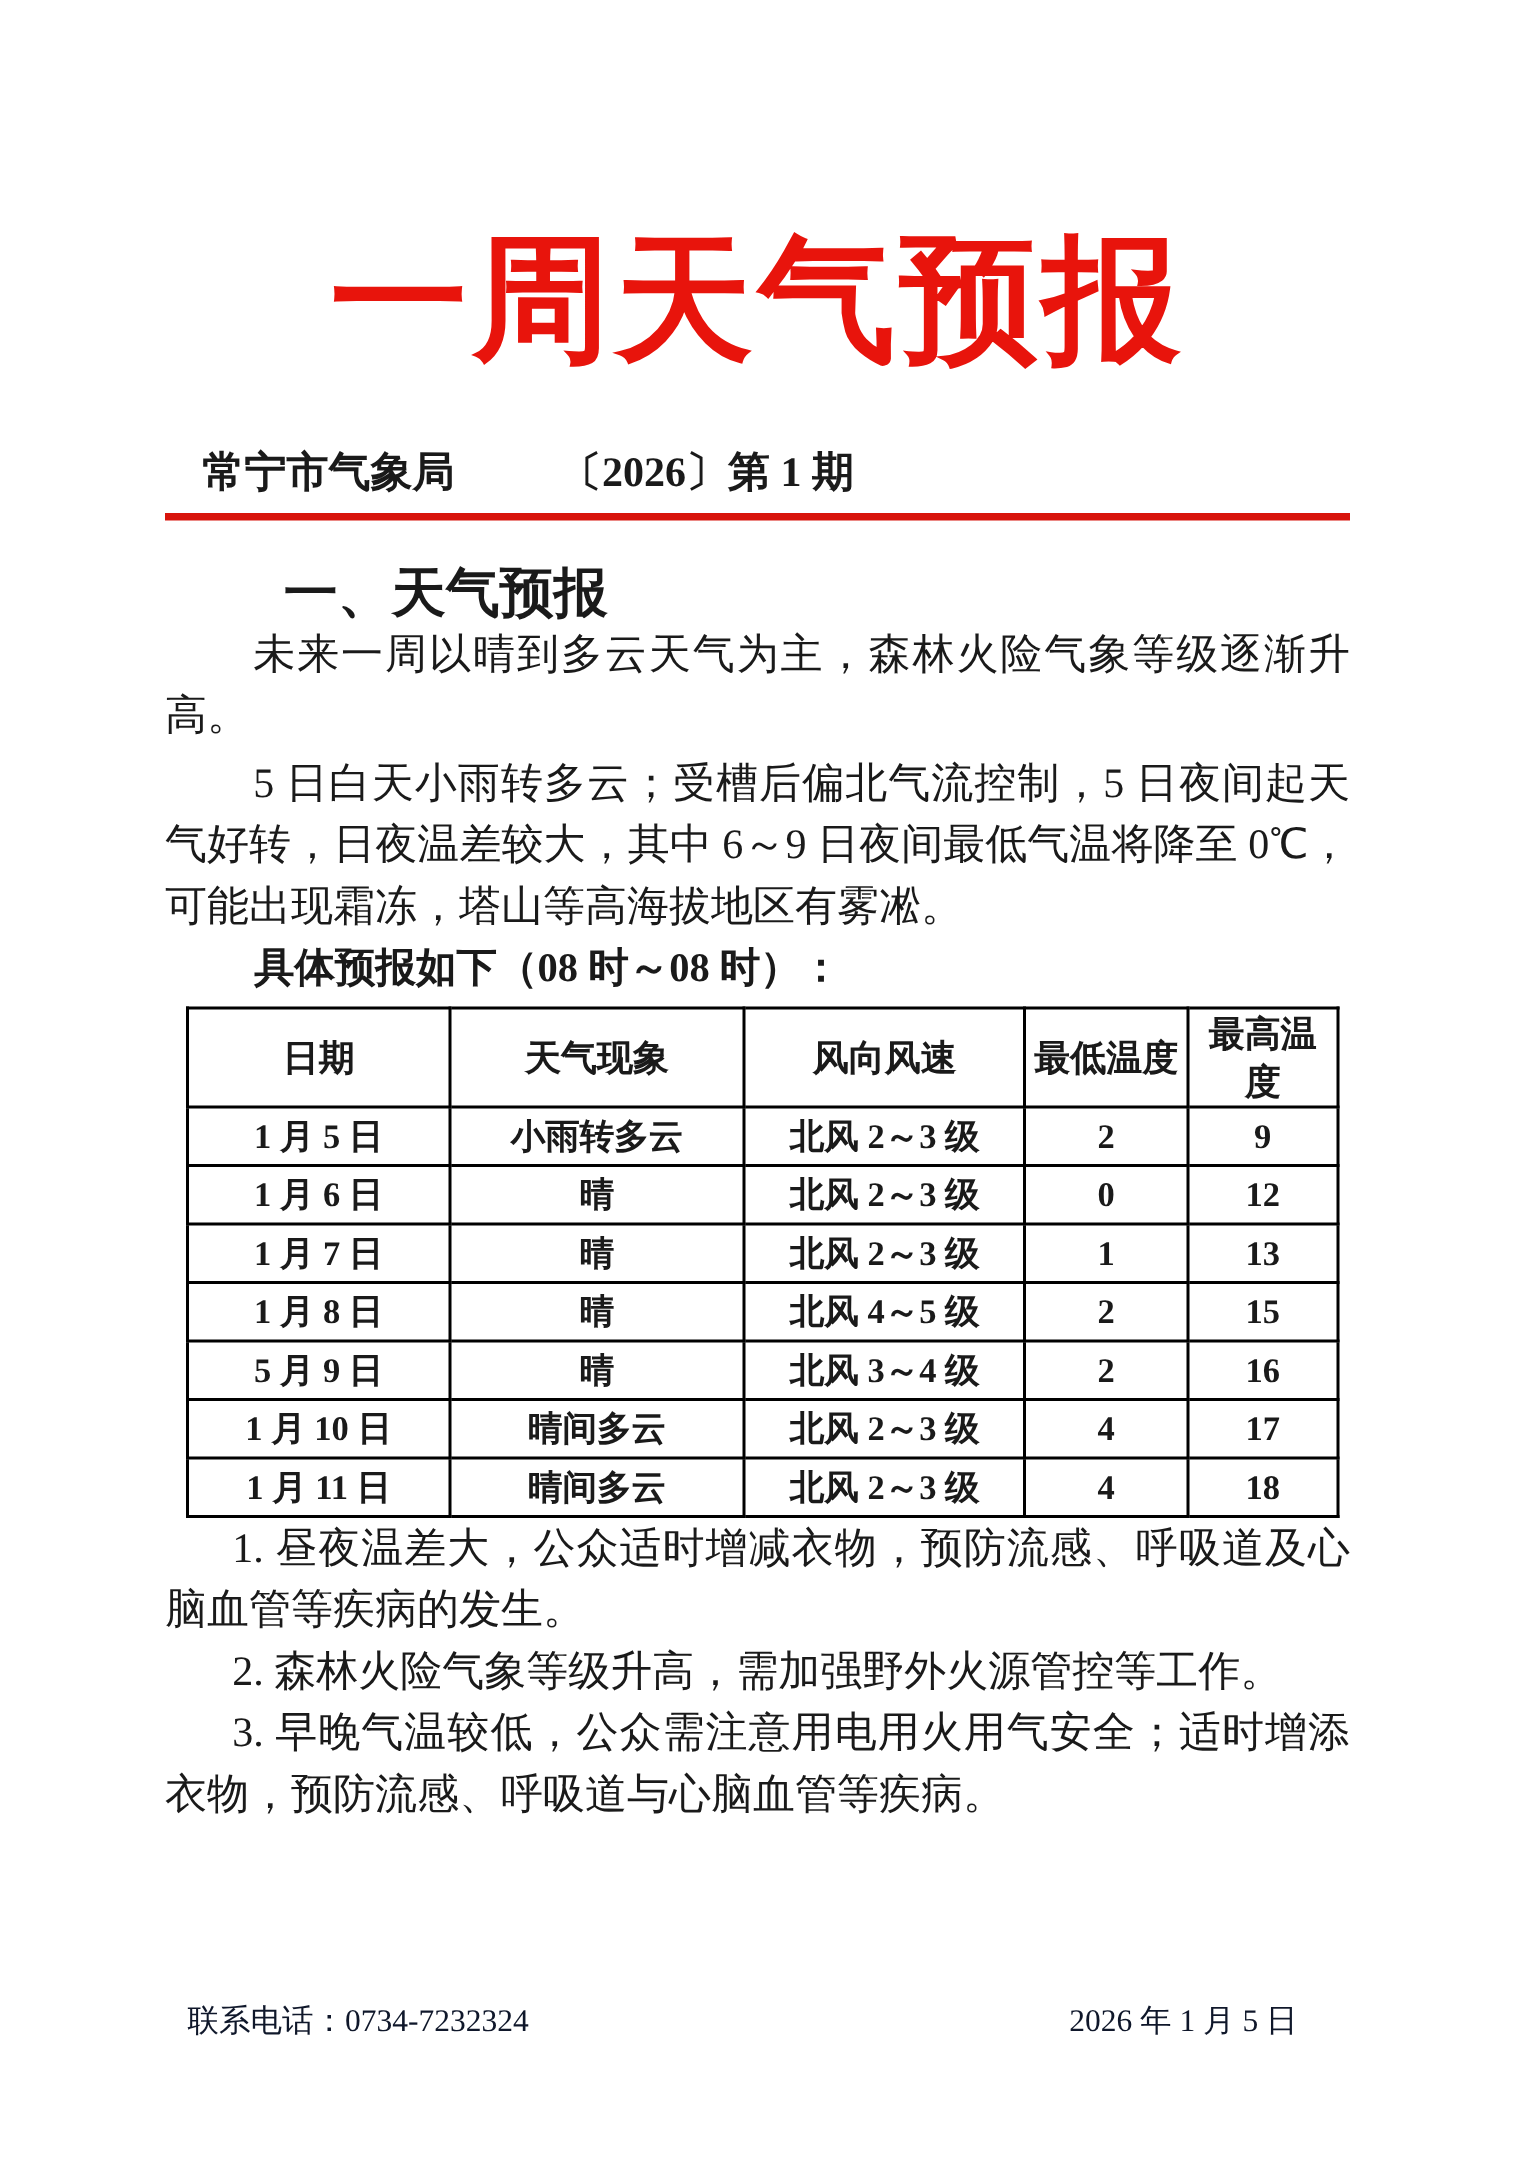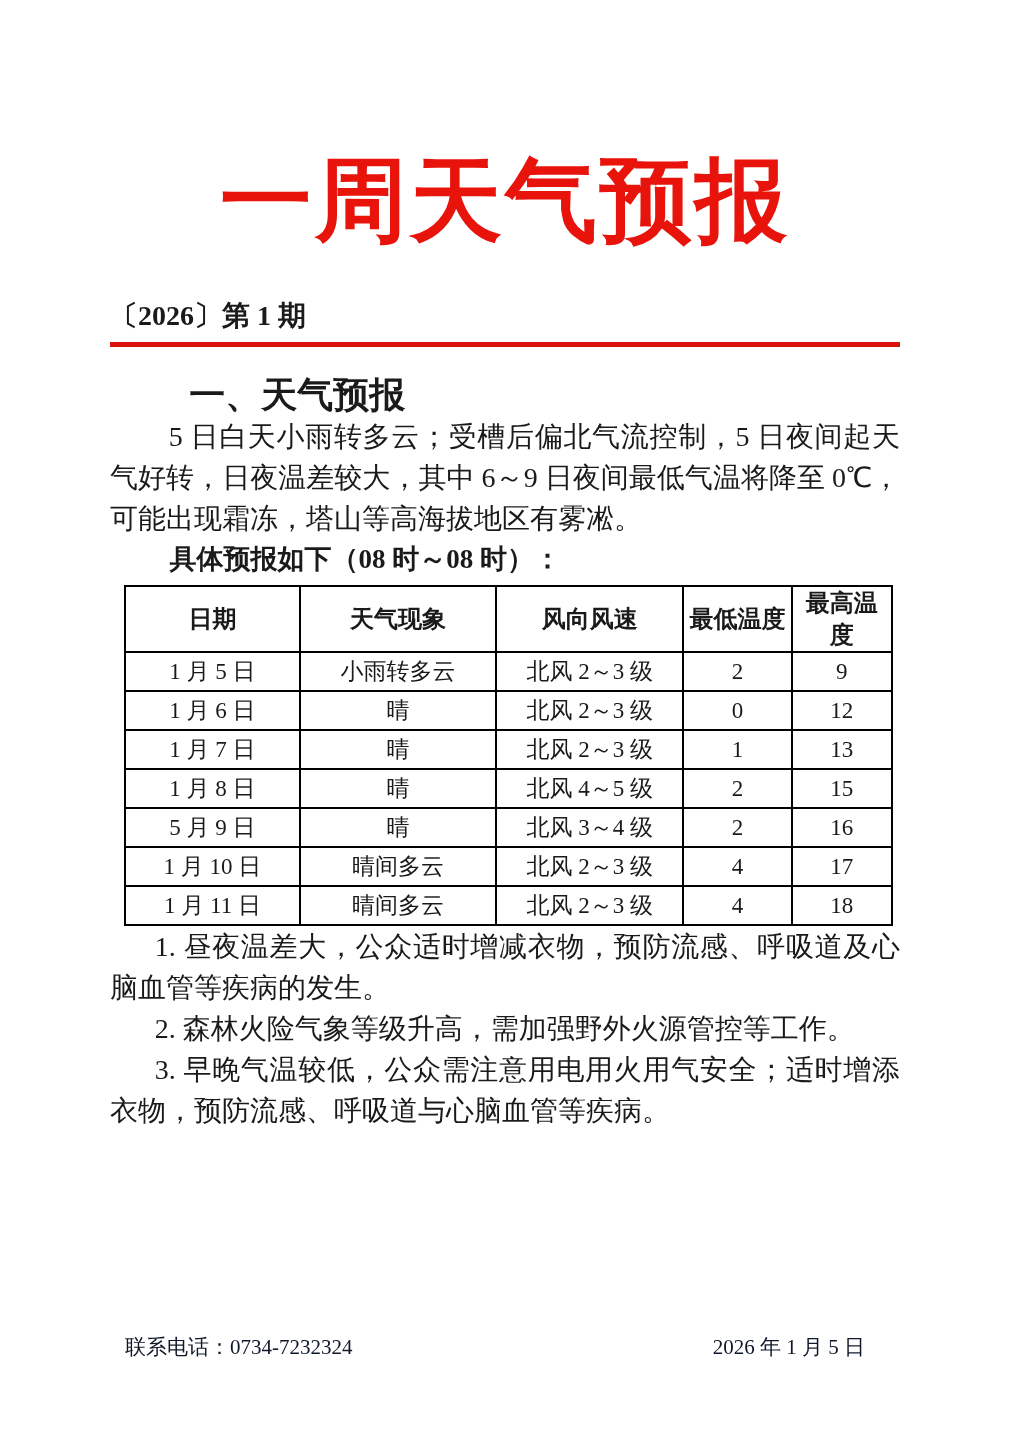--- a/index.html
+++ b/index.html
@@ -75,20 +75,21 @@
     border-collapse:collapse;
     table-layout:fixed;
   }
   table.forecast th, table.forecast td{
     border:2px solid #000000;
     text-align:center;
     vertical-align:middle;
     height:37px;
     padding:0 2px;
     font-size:23px;
+    font-weight:bold;
   }
   table.forecast th{
     font-family:"Liberation Sans", sans-serif;
     font-weight:bold;
     font-size:24px;
     height:41px;
   }
   col.c1{width:22.8%;} col.c2{width:25.6%;} col.c3{width:24.4%;}
   col.c4{width:14.1%;} col.c5{width:13.1%;}
 
@@ -112,27 +113,29 @@
 </style>
 </head>
 <body>
 
 <div class="page">
   <div class="content">
 
     <h1 class="doc-title">一周天气预报</h1>
 
     <div class="masthead">
+      <span class="left">常宁市气象局</span>
       <span class="center">〔2026〕第 1 期</span>
     </div>
 
     <hr class="rule">
 
     <h2 class="sec-heading">一、天气预报</h2>
 
+    <p class="body-p">未来一周以晴到多云天气为主，森林火险气象等级逐渐升高。</p>
 
     <p class="body-p">5 日白天小雨转多云；受槽后偏北气流控制，5 日夜间起天气好转，日夜温差较大，其中 6～9 日夜间最低气温将降至 0℃，可能出现霜冻，塔山等高海拔地区有雾凇。</p>
 
     <p class="leadin">具体预报如下（08 时～08 时）：</p>
 
     <table class="forecast">
       <colgroup>
         <col class="c1">
           <col class="c2">
           <col class="c3">

